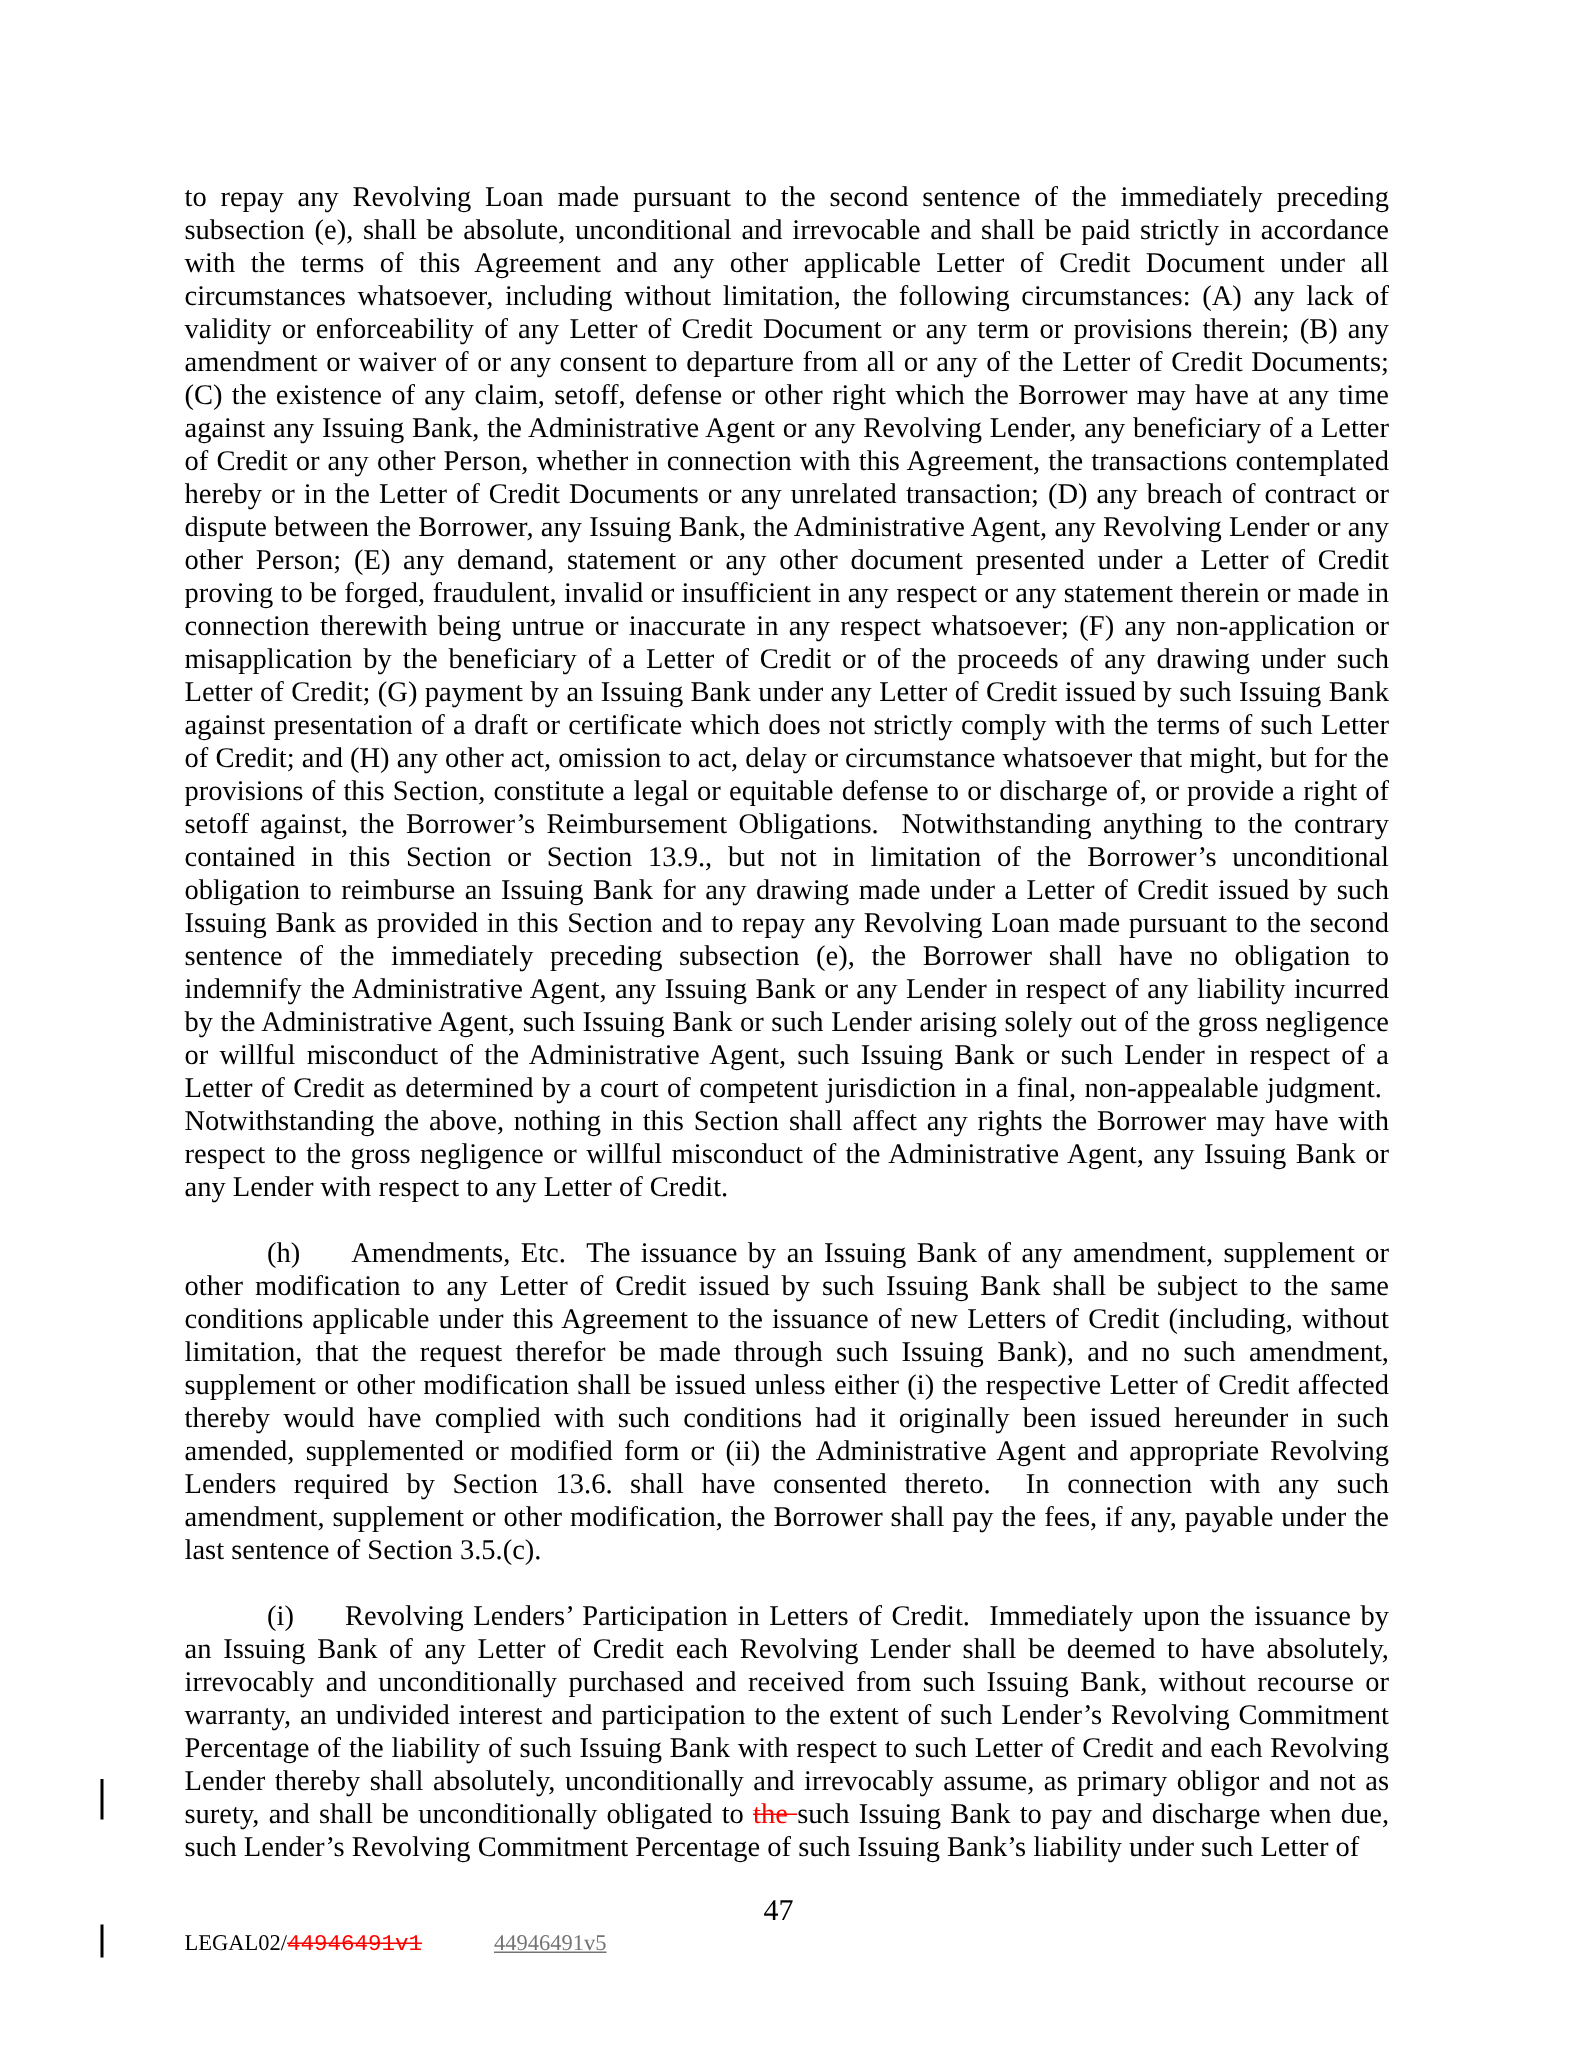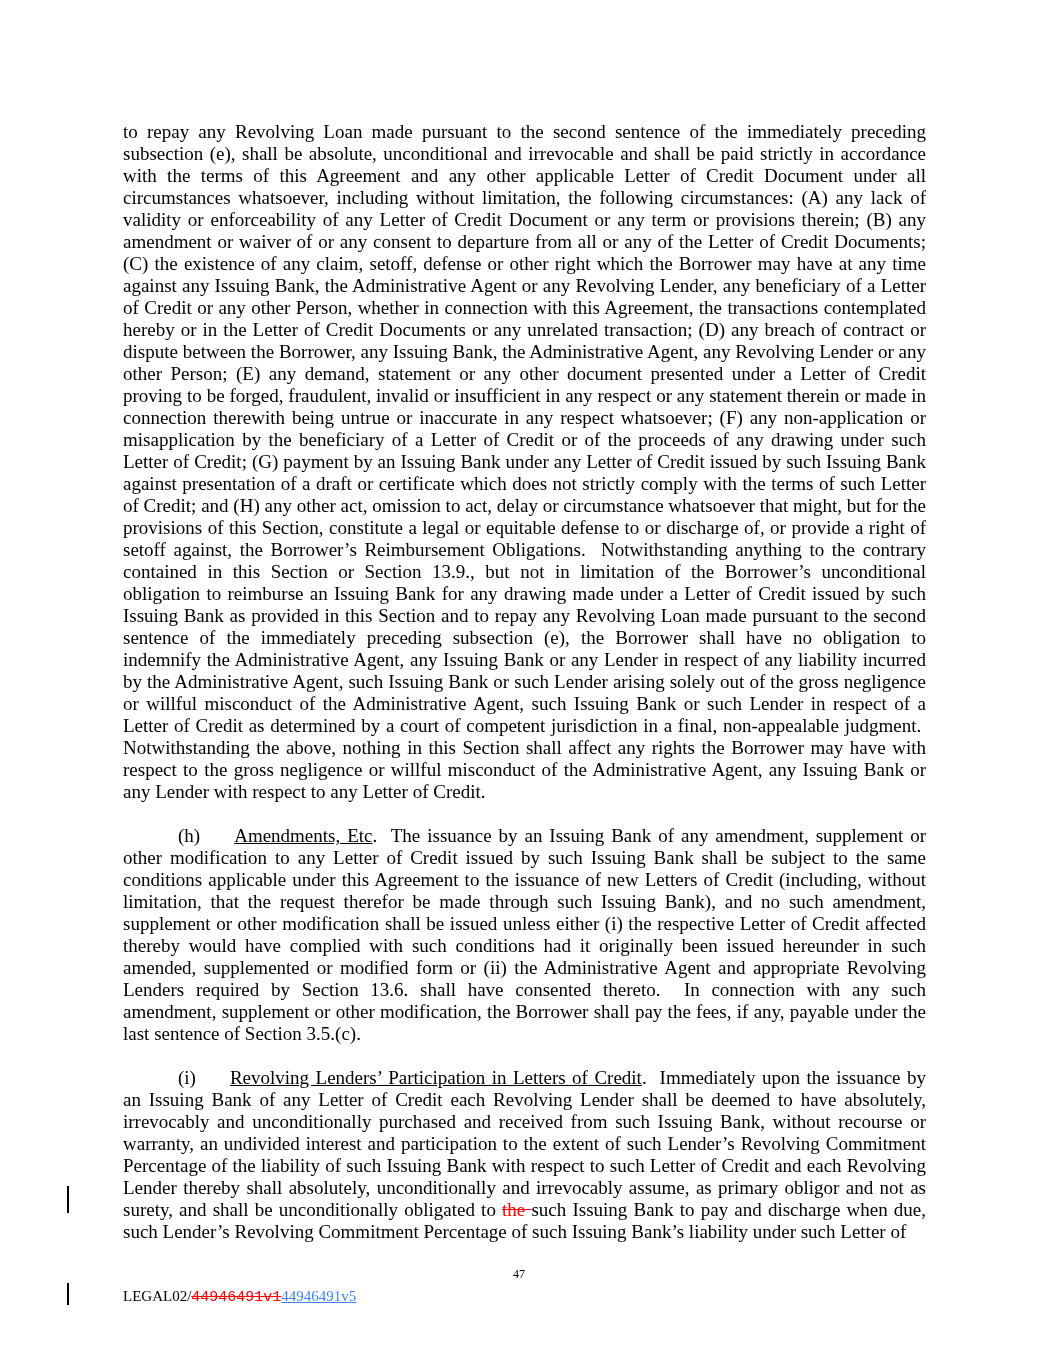--- a/index.html
+++ b/index.html
@@ -31,30 +31,30 @@
     font-size: 19px;
     line-height: 22px;
     text-align: justify;
   }
   .para:last-child { margin-bottom: 0; }
   .para.lettered { text-indent: 55px; }
   .tab {
     display: inline-block;
     width: 34px;
   }
-  .heading-u { text-decoration: underline; }
+  .heading-u { }
   .del-run { text-decoration: line-through; }
   .ins-run { text-decoration: underline; }
   .page-number {
     position: absolute;
     top: 1264px;
     left: 0;
     width: 1038px;
     text-align: center;
-    font-size: 12px;
+    font-size: 20px;
     line-height: 20px;
   }
   .footer-id {
     position: absolute;
     top: 1286px;
     left: 123px;
     font-size: 15px;
     line-height: 20px;
     white-space: nowrap;
   }
@@ -77,18 +77,18 @@
     <p class="para">to repay any Revolving Loan made pursuant to the second sentence of the immediately preceding subsection (e), shall be absolute, unconditional and irrevocable and shall be paid strictly in accordance with the terms of this Agreement and any other applicable Letter of Credit Document under all circumstances whatsoever, including without limitation, the following circumstances: (A) any lack of validity or enforceability of any Letter of Credit Document or any term or provisions therein; (B) any amendment or waiver of or any consent to departure from all or any of the Letter of Credit Documents; (C) the existence of any claim, setoff, defense or other right which the Borrower may have at any time against any Issuing Bank, the Administrative Agent or any Revolving Lender, any beneficiary of a Letter of Credit or any other Person, whether in connection with this Agreement, the transactions contemplated hereby or in the Letter of Credit Documents or any unrelated transaction; (D) any breach of contract or dispute between the Borrower, any Issuing Bank, the Administrative Agent, any Revolving Lender or any other Person; (E) any demand, statement or any other document presented under a Letter of Credit proving to be forged, fraudulent, invalid or insufficient in any respect or any statement therein or made in connection therewith being untrue or inaccurate in any respect whatsoever; (F) any non-application or misapplication by the beneficiary of a Letter of Credit or of the proceeds of any drawing under such Letter of Credit; (G) payment by an Issuing Bank under any Letter of Credit issued by such Issuing Bank against presentation of a draft or certificate which does not strictly comply with the terms of such Letter of Credit; and (H) any other act, omission to act, delay or circumstance whatsoever that might, but for the provisions of this Section, constitute a legal or equitable defense to or discharge of, or provide a right of setoff against, the Borrower’s Reimbursement Obligations.&nbsp; Notwithstanding anything to the contrary contained in this Section or Section 13.9., but not in limitation of the Borrower’s unconditional obligation to reimburse an Issuing Bank for any drawing made under a Letter of Credit issued by such Issuing Bank as provided in this Section and to repay any Revolving Loan made pursuant to the second sentence of the immediately preceding subsection (e), the Borrower shall have no obligation to indemnify the Administrative Agent, any Issuing Bank or any Lender in respect of any liability incurred by the Administrative Agent, such Issuing Bank or such Lender arising solely out of the gross negligence or willful misconduct of the Administrative Agent, such Issuing Bank or such Lender in respect of a Letter of Credit as determined by a court of competent jurisdiction in a final, non-appealable judgment.&nbsp; Notwithstanding the above, nothing in this Section shall affect any rights the Borrower may have with respect to the gross negligence or willful misconduct of the Administrative Agent, any Issuing Bank or any Lender with respect to any Letter of Credit.</p>
 
     <p class="para lettered"><span>(h)</span><span class="tab"></span><span class="heading-u">Amendments, Etc</span><span>.&nbsp; The issuance by an Issuing Bank of any amendment, supplement or other modification to any Letter of Credit issued by such Issuing Bank shall be subject to the same conditions applicable under this Agreement to the issuance of new Letters of Credit (including, without limitation, that the request therefor be made through such Issuing Bank), and no such amendment, supplement or other modification shall be issued unless either (i) the respective Letter of Credit affected thereby would have complied with such conditions had it originally been issued hereunder in such amended, supplemented or modified form or (ii) the Administrative Agent and appropriate Revolving Lenders required by Section 13.6. shall have consented thereto.&nbsp; In connection with any such amendment, supplement or other modification, the Borrower shall pay the fees, if any, payable under the last sentence of Section 3.5.(c).</span></p>
 
     <p class="para lettered"><span>(i)</span><span class="tab"></span><span class="heading-u">Revolving Lenders’ Participation in Letters of Credit</span><span>.&nbsp; Immediately upon the issuance by an Issuing Bank of any Letter of Credit each Revolving Lender shall be deemed to have absolutely, irrevocably and unconditionally purchased and received from such Issuing Bank, without recourse or warranty, an undivided interest and participation to the extent of such Lender’s Revolving Commitment Percentage of the liability of such Issuing Bank with respect to such Letter of Credit and each Revolving Lender thereby shall absolutely, unconditionally and irrevocably assume, as primary obligor and not as surety, and shall be unconditionally obligated to </span><span class="del-run" style="color: rgb(255, 0, 0);">the </span><span>such Issuing Bank to pay and discharge when due, such Lender’s Revolving Commitment Percentage of such Issuing Bank’s liability under such Letter of</span></p>
 
   </main>
 
   <div class="page-number">47</div>
 
-  <div class="footer-id"><span>LEGAL02/</span><span class="del-run" style="color: rgb(255, 0, 0); font-family: Liberation Mono, monospace;">44946491v1</span><span class="ins-run" style="color: #3b82f6;">44946491v5</span></div>
+  <div class="footer-id"><span>LEGAL02/</span><span class="del-run" style="color: rgb(255, 0, 0); font-family: Liberation Mono, monospace;">44946491v1</span><span class="ins-run" style="color: #737373; margin-left: 48px;">44946491v5</span></div>
 
   <div class="change-bar bar-1"></div>
   <div class="change-bar bar-2"></div>
 
 </div>
 
 </body></html>

